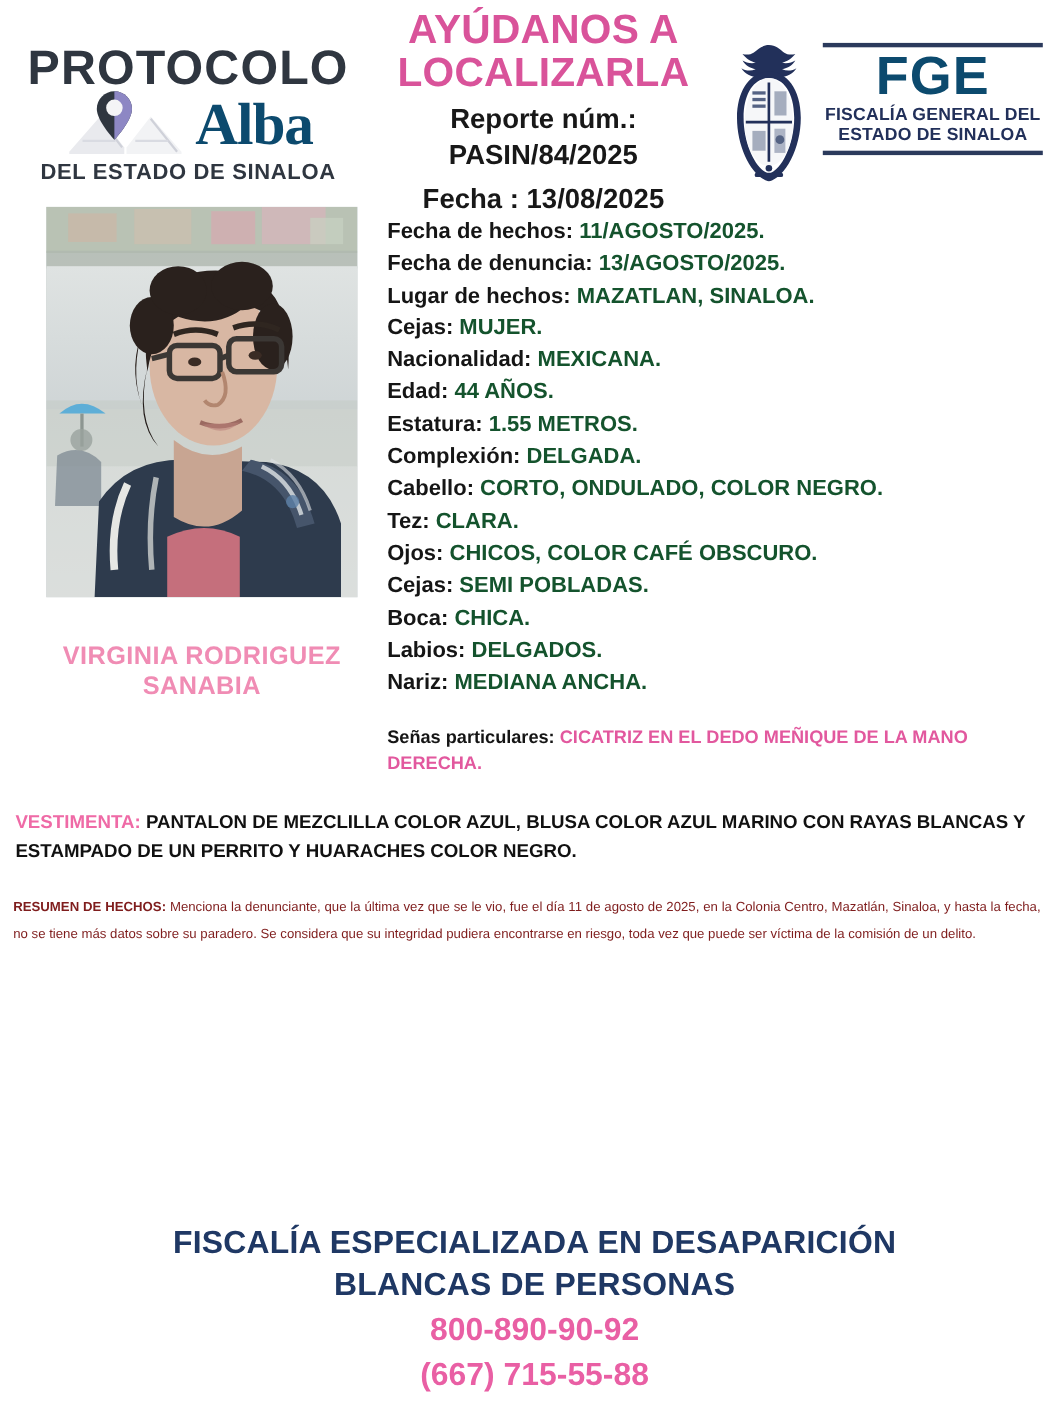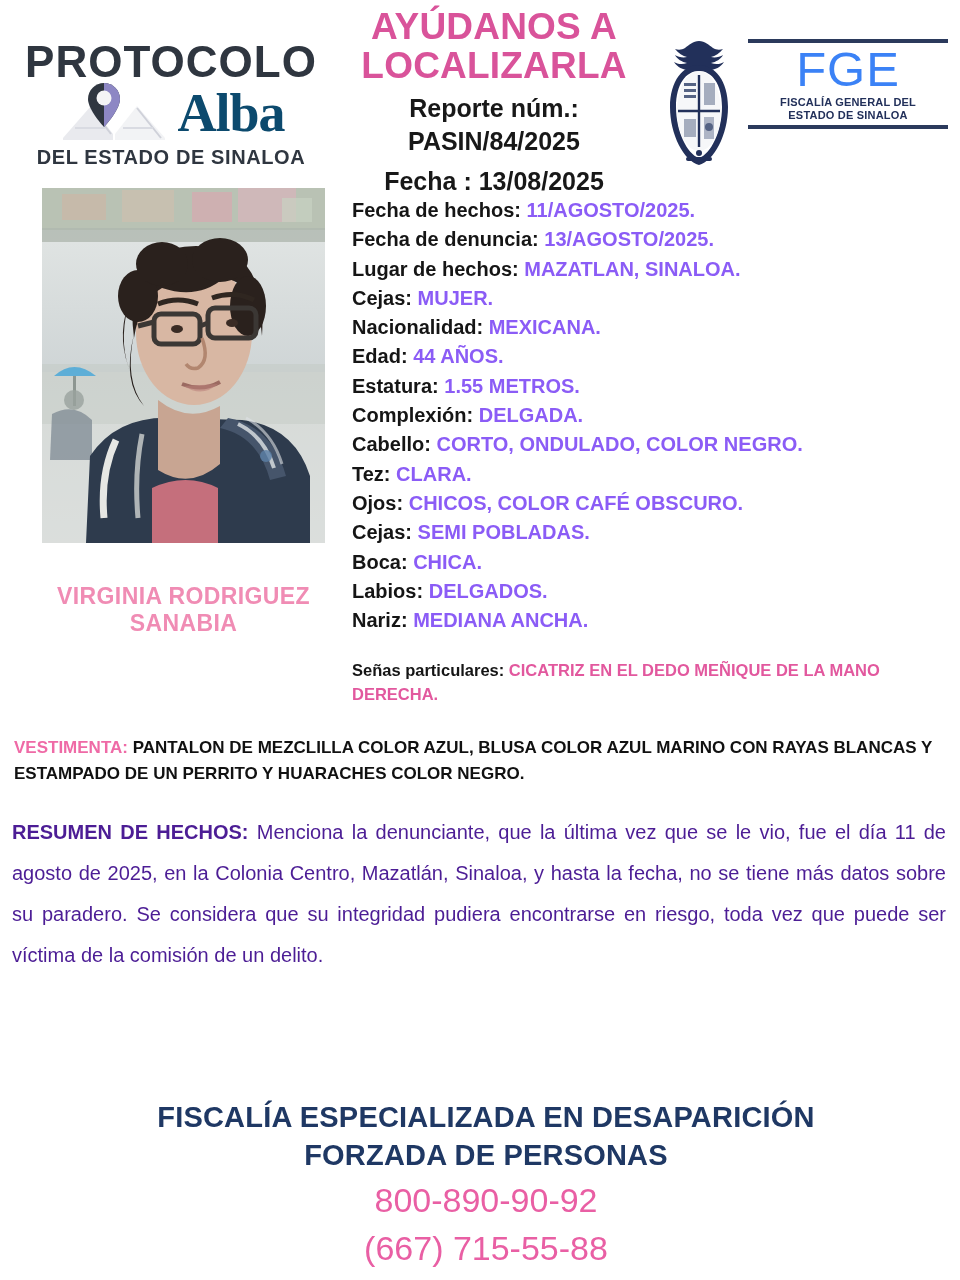--- a/index.html
+++ b/index.html
@@ -62,25 +62,25 @@
 
   .brand-right{
     width:290px;flex:0 0 290px;display:flex;align-items:flex-start;
     justify-content:flex-start;padding-top:8px;gap:8px;
   }
   .fge-seal{width:82px;height:128px;flex:0 0 82px;}
   .fge-text{flex:1;padding-top:2px;}
   .fge-rule{height:4px;background:#2b3a5c;width:100%;}
   .fge-rule.bottom{margin-top:4px;}
   .fge-acronym{
-    color:#3b82f6;font-size:49px;font-weight:400;line-height:1;
+    color:#0c4a6e;font-size:49px;font-weight:700;line-height:1;
     text-align:center;letter-spacing:1px;margin:2px 0 2px 0;
   }
   .fge-full{
-    color:#22305a;font-size:11px;font-weight:700;line-height:1.15;
+    color:#22305a;font-size:16px;font-weight:700;line-height:1.15;
     text-align:center;letter-spacing:0.2px;
   }
 
   
   .body-row{display:flex;padding:8px 12px 0 12px;}
   .col-photo{width:330px;flex:0 0 330px;padding-left:30px;box-sizing:border-box;}
   .photo-frame{
     width:283px;height:355px;overflow:hidden;background:#cfd6d8;
     position:relative;
   }
@@ -88,52 +88,52 @@
     color:#f08cb4;font-size:23px;font-weight:700;text-align:center;
     line-height:1.18;margin-top:40px;letter-spacing:0.4px;
     width:283px;
   }
 
   .col-details{flex:1;padding-left:10px;padding-top:8px;}
   .field{
     font-size:20px;font-weight:700;color:#151515;
     line-height:1.465;white-space:nowrap;
   }
-  .field .val{color:#8b5cf6;font-weight:700;}
+  .field .val{color:#14532d;font-weight:700;}
   .senas{
     margin-top:24px;font-size:16.5px;font-weight:700;color:#151515;
     line-height:1.45;max-width:585px;
   }
   .senas .val{color:#e2589e;}
 
   
   .vestimenta{
     margin:28px 14px 0 14px;font-size:17px;font-weight:700;
     line-height:1.5;color:#111;
   }
   .vestimenta .lbl{color:#ef6aa6;}
   .vestimenta .val{color:#111;}
 
   
   .resumen{
-    margin:26px 14px 0 12px;font-size:20px;color:#4c1d95;
+    margin:26px 14px 0 12px;font-size:12px;color:#7f1d1d;
     line-height:2.05;text-align:justify;
   }
   .resumen .lbl{font-weight:700;}
 
   
   .footer{
     position:absolute;left:12px;right:0;bottom:10px;text-align:center;
   }
   .footer-title{
     color:#1f3864;font-size:29px;font-weight:700;line-height:1.28;
     letter-spacing:0.2px;
   }
   .footer-phone{
-    color:#e95fa4;font-size:34px;font-weight:400;line-height:1.3;
+    color:#e95fa4;font-size:29px;font-weight:700;line-height:1.3;
     margin-top:4px;
   }
 </style>
 </head>
 <body>
 
 <div class="poster">
 
   <div class="header">
 
@@ -320,18 +320,18 @@
     <span class="val">PANTALON DE MEZCLILLA COLOR AZUL, BLUSA COLOR AZUL MARINO CON RAYAS BLANCAS Y ESTAMPADO DE UN PERRITO Y HUARACHES COLOR NEGRO.</span>
   </div>
 
   <div class="resumen">
     <span class="lbl">RESUMEN DE HECHOS:</span>
     <span>Menciona la denunciante, que la última vez que se le vio, fue el día 11 de agosto de 2025, en la Colonia Centro, Mazatlán, Sinaloa,  y hasta la fecha,  no se tiene más datos sobre su paradero. Se considera que su integridad pudiera encontrarse en riesgo, toda vez que puede ser víctima de la comisión de un delito.</span>
   </div>
 
   <div class="footer">
     <div class="footer-title">FISCALÍA ESPECIALIZADA EN DESAPARICIÓN</div>
-    <div class="footer-title">FORZADA DE PERSONAS</div>
+    <div class="footer-title">BLANCAS DE PERSONAS</div>
     <div class="footer-phone">800-890-90-92</div>
     <div class="footer-phone">(667) 715-55-88</div>
   </div>
 
 </div>
 
 </body></html>

